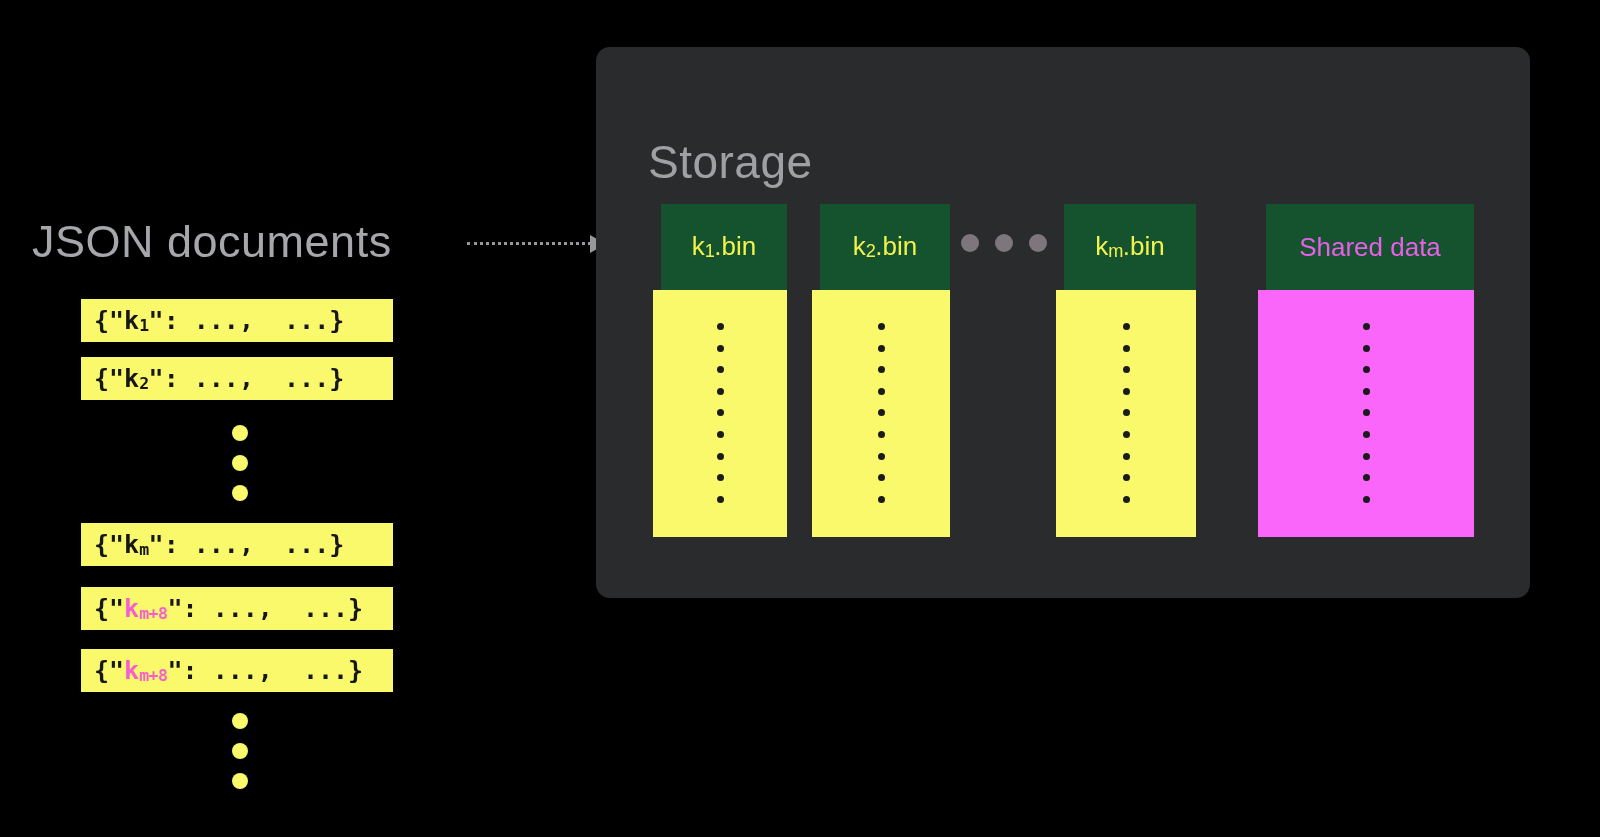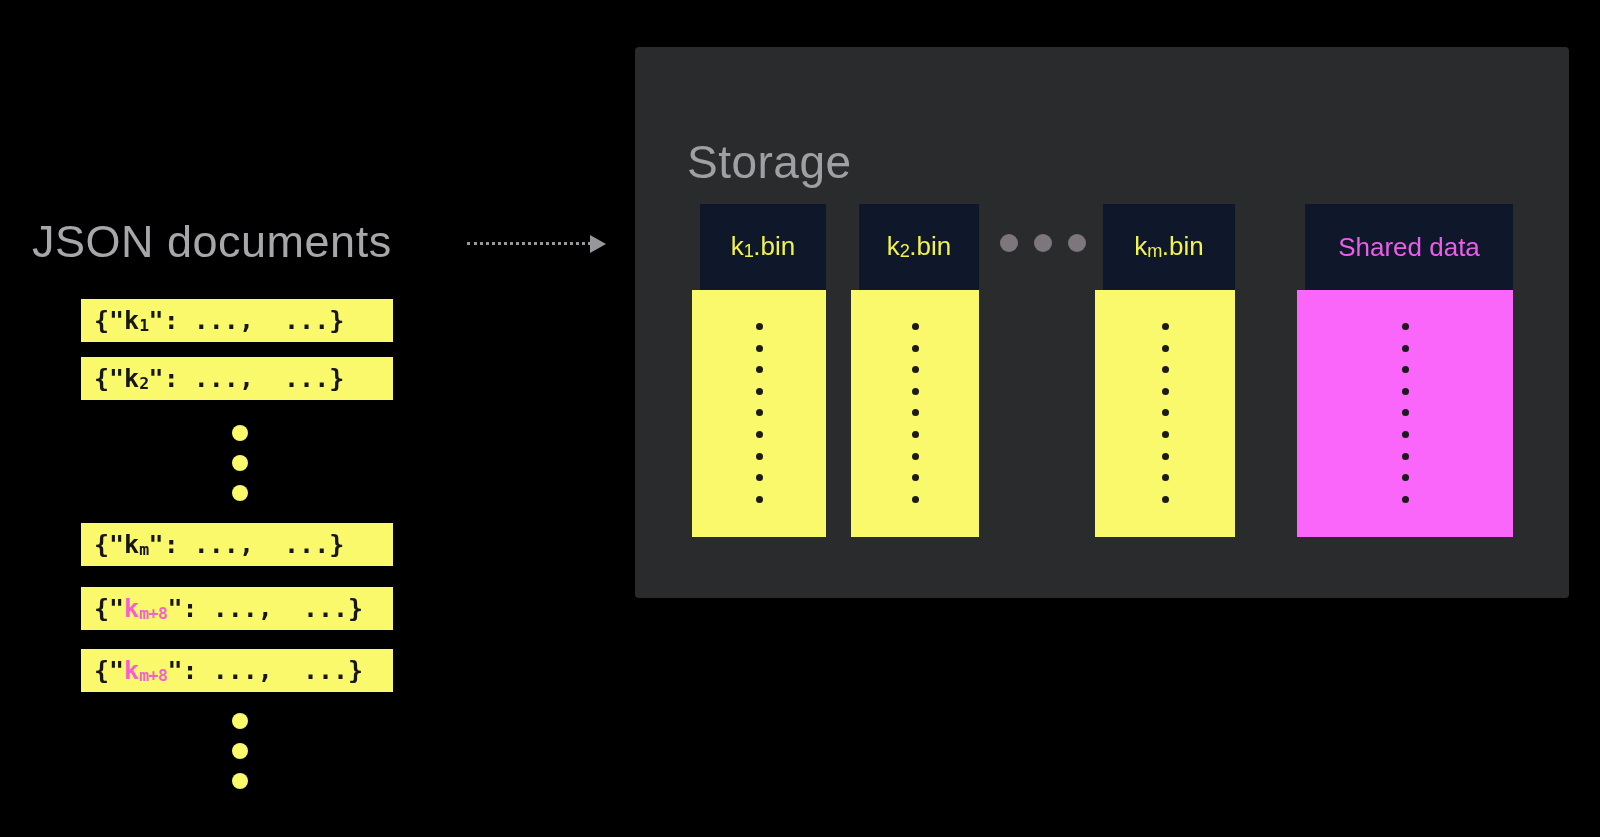--- a/index.html
+++ b/index.html
@@ -85,36 +85,36 @@
     width: 0;
     height: 0;
     border-top: 9px solid transparent;
     border-bottom: 9px solid transparent;
     border-left: 16px solid #98989c;
   }
 
   
   #storage-panel {
     position: absolute;
-    left: 635px;
+    left: 596px;
     top: 47px;
     width: 934px;
     height: 551px;
     background: #2a2b2d;
-    border-radius: 4px;
+    border-radius: 14px;
   }
   #storage-title { left: 52px; top: 88px; color: #9fa0a3; font-size: 46px; }
 
   .storage-col {
     position: absolute;
     top: 157px;
   }
   .col-header {
     height: 86px;
-    background: #0f172a;
+    background: #14532d;
     display: flex;
     align-items: center;
     justify-content: center;
     margin-left: 8px;
   }
   .col-label {
     font-family: "Liberation Sans", sans-serif;
     font-size: 26px;
     white-space: pre;
   }
@@ -206,21 +206,21 @@
             <div class="bdot"></div>
             <div class="bdot"></div>
             <div class="bdot"></div>
             <div class="bdot"></div>
             <div class="bdot"></div>
             <div class="bdot"></div>
             <div class="bdot"></div>
             <div class="bdot"></div>
           </div>
         </div>
-        <div class="storage-col" style="left: 216px; width: 128px;">
+        <div class="storage-col" style="left: 216px; width: 138px;">
           <div class="col-header">
             <span class="col-label label-yellow"><span>k</span><span class="seg-sub ">2</span><span>.bin</span></span>
           </div>
           <div class="col-body body-yellow">
             <div class="bdot"></div>
             <div class="bdot"></div>
             <div class="bdot"></div>
             <div class="bdot"></div>
             <div class="bdot"></div>
             <div class="bdot"></div>

